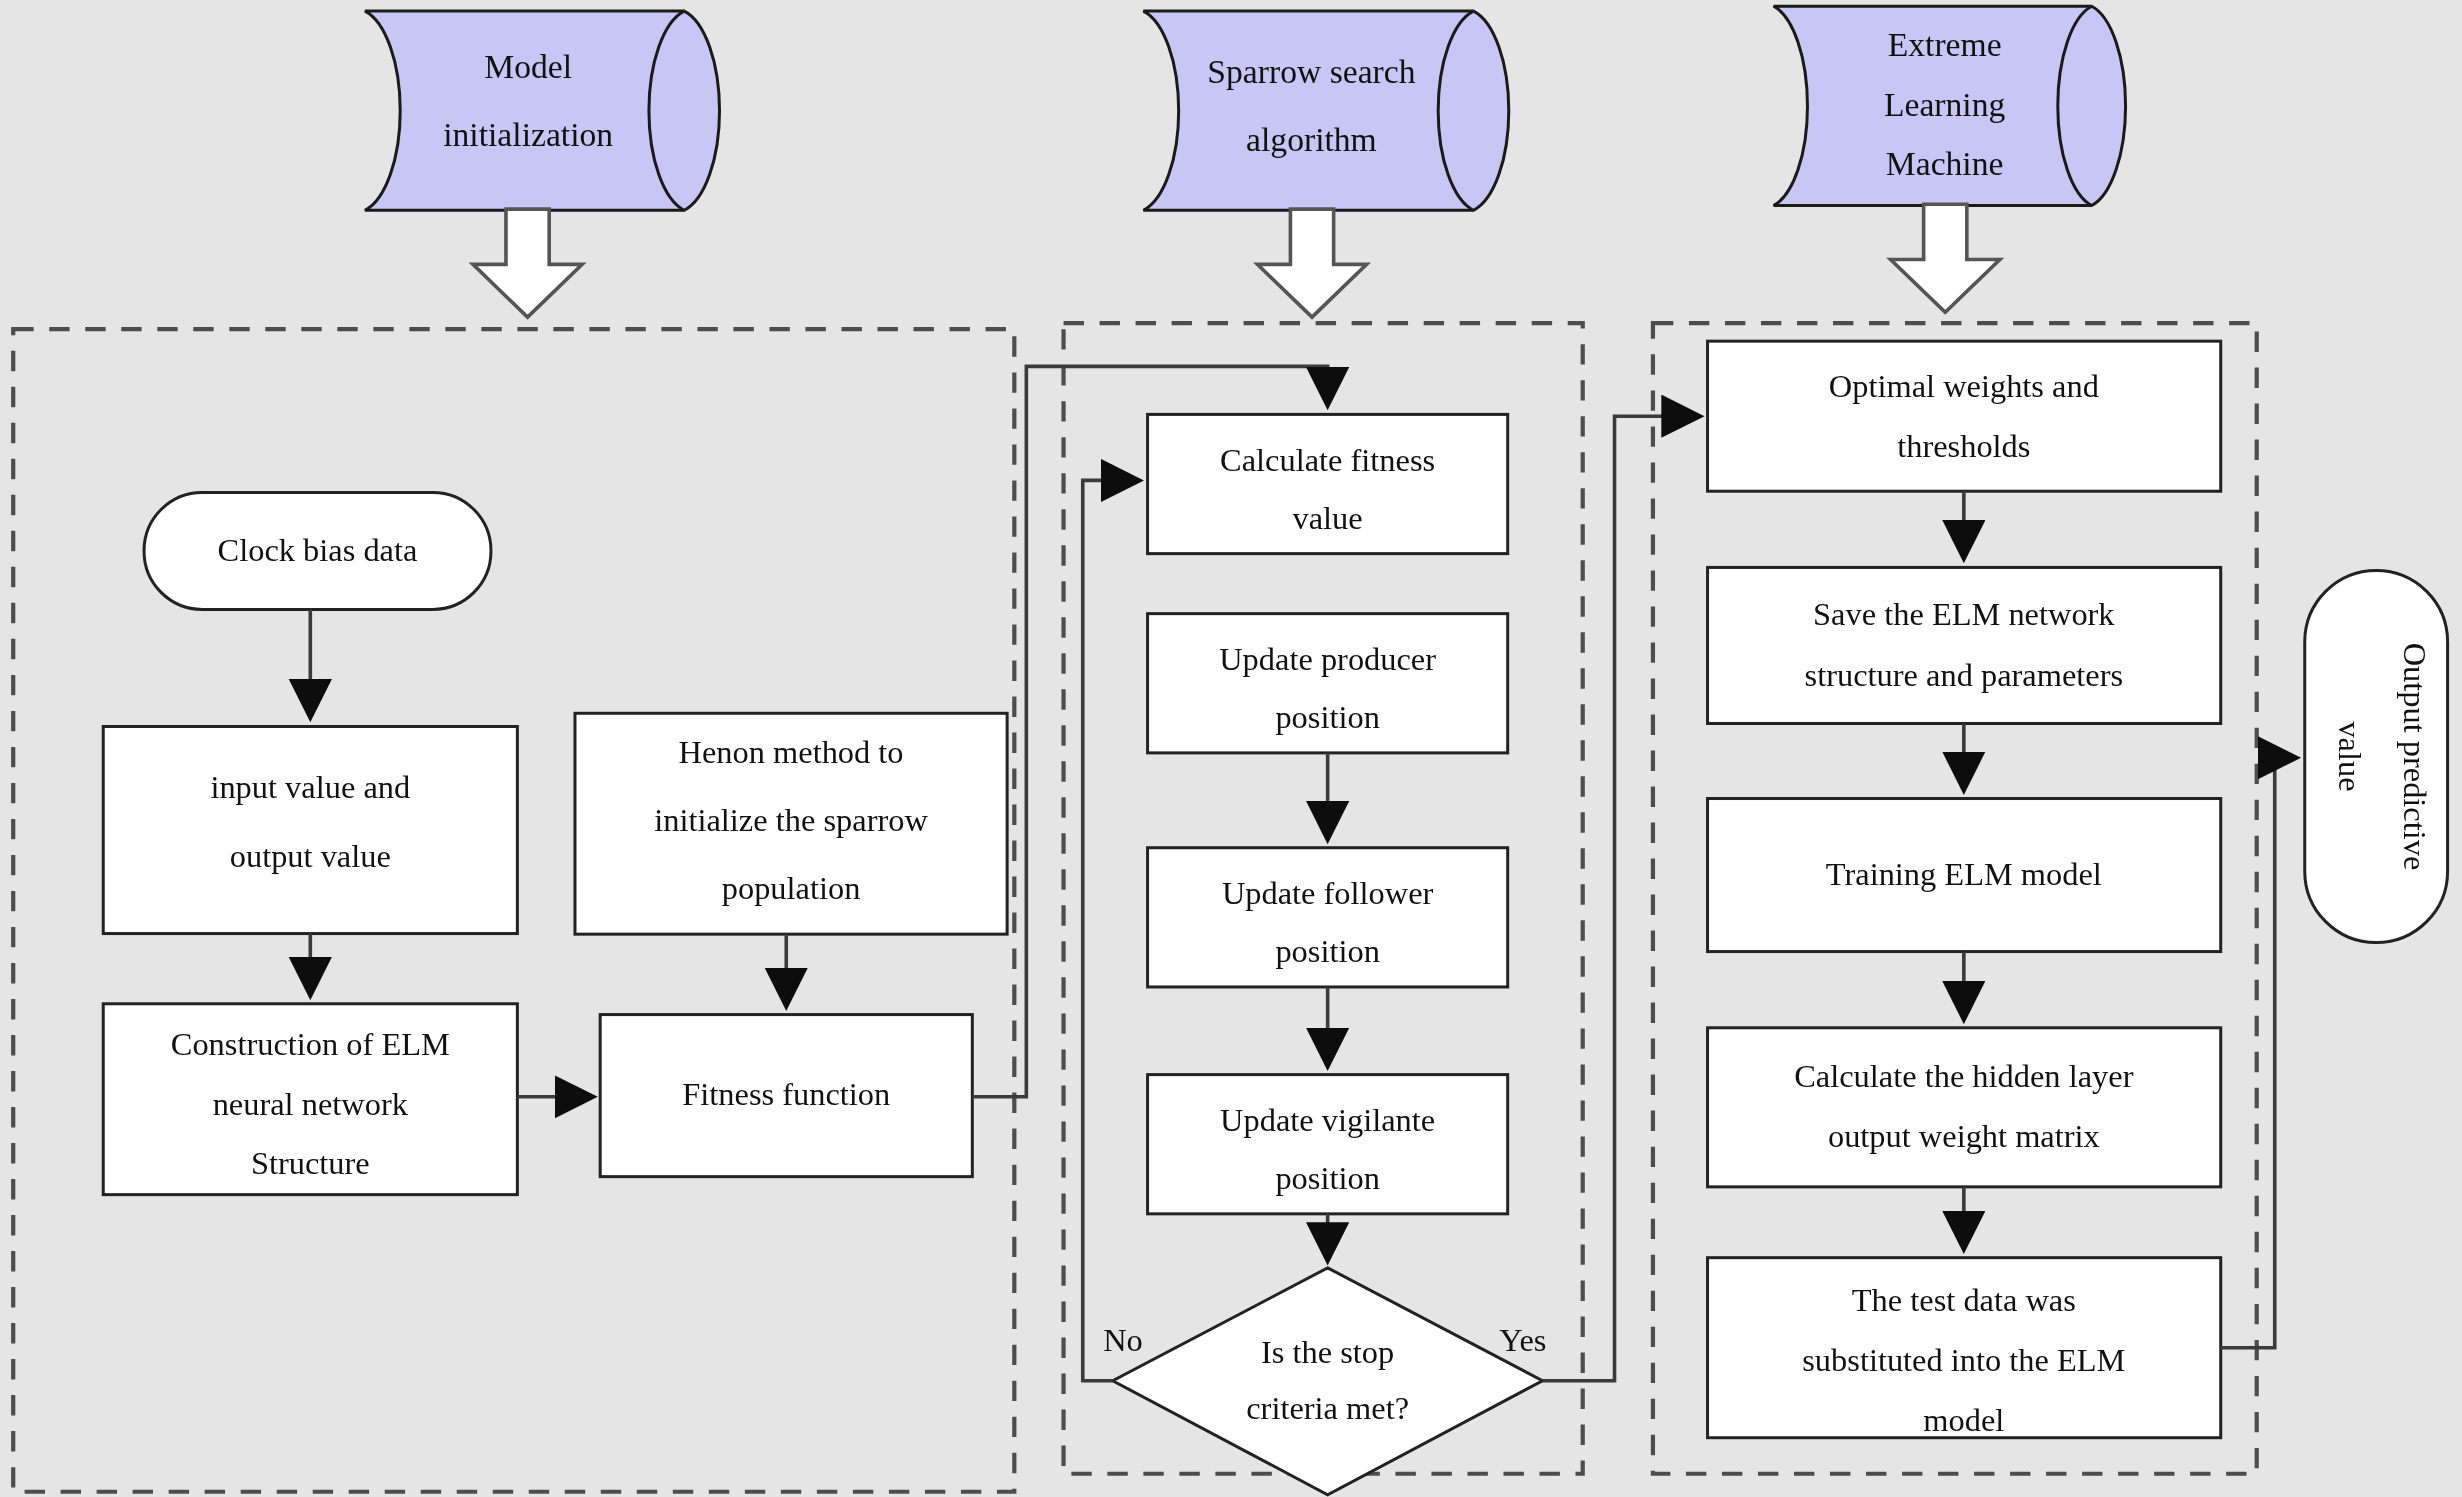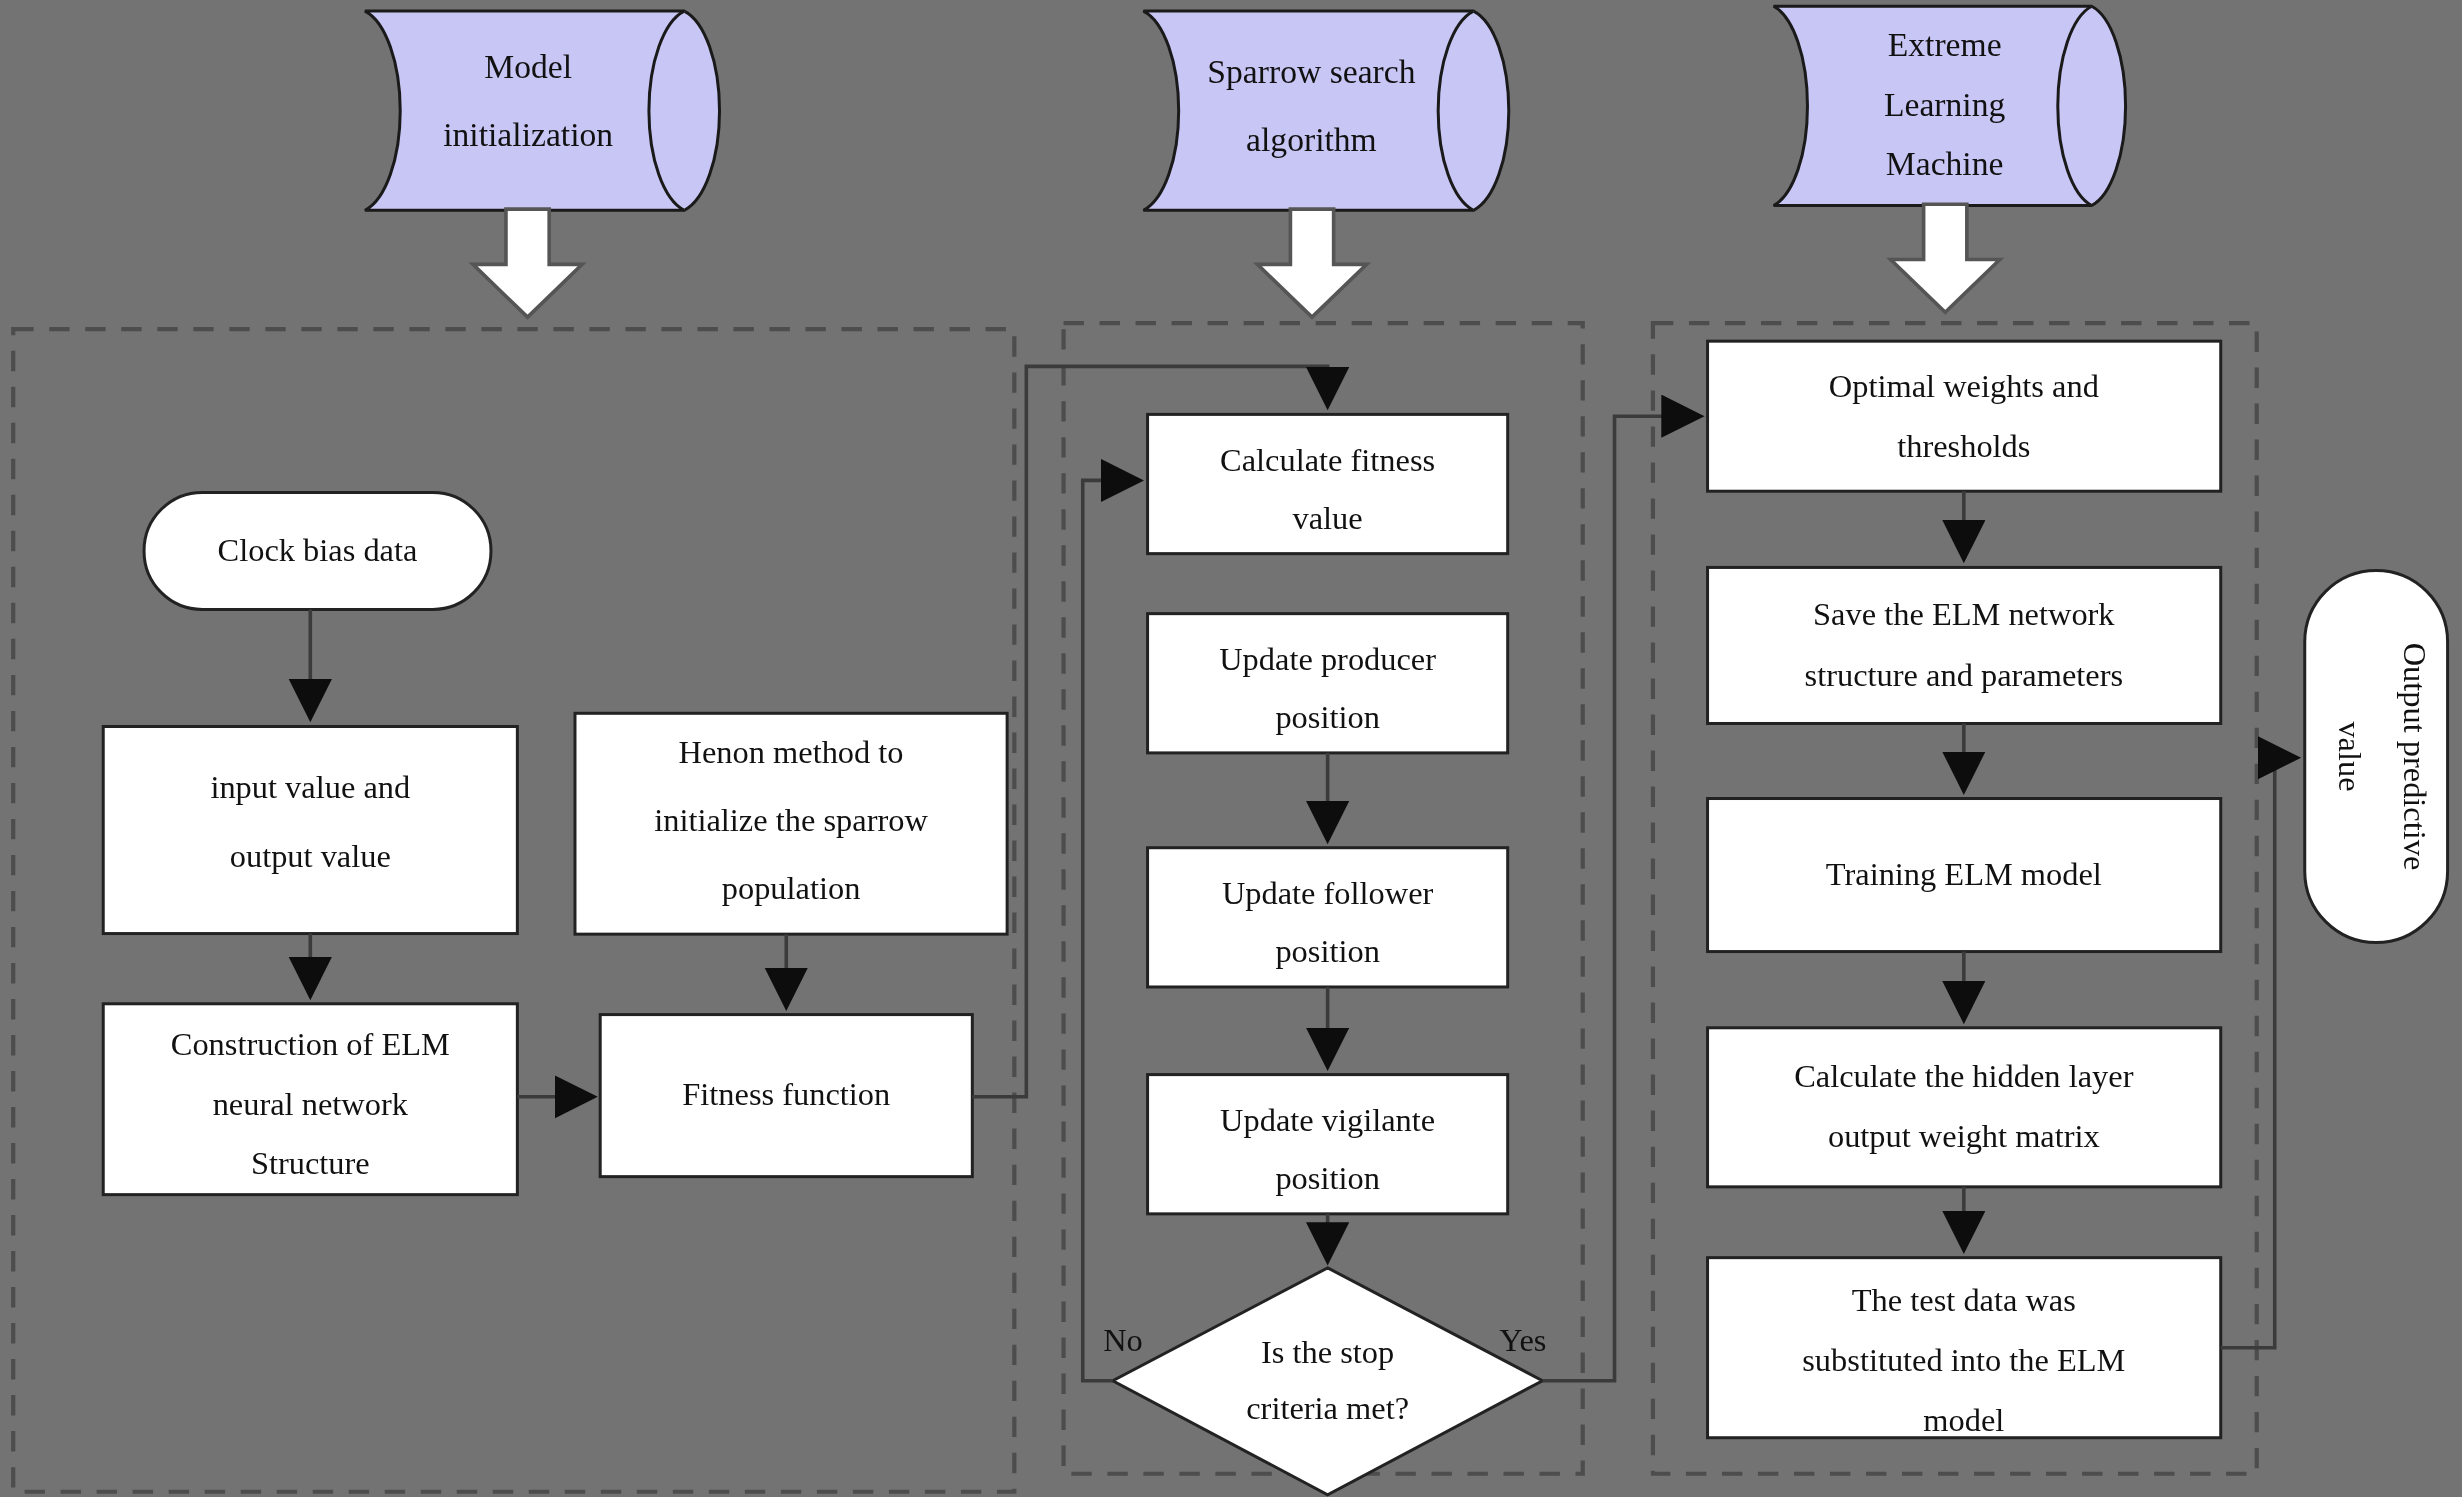--- a/index.html
+++ b/index.html
@@ -1,17 +1,17 @@
 <!DOCTYPE html>
 <html style="font-size:9.6px"><head>
 <meta charset="utf-8">
 <style>
   html,body{margin:0;padding:0;background:#ffffff;}
   body{font-family:"Liberation Serif",serif;}
-  #stage{position:relative;width:2462px;height:1498px;background:#737373;overflow:hidden;}
+  #stage{position:relative;width:2462px;height:1498px;background:#e5e5e5;overflow:hidden;}
   svg{position:absolute;left:0;top:0;width:2462px;height:1498px;}
   .node-label{font-family:"Liberation Serif",serif;fill:#111;font-size:54px;text-anchor:middle;dominant-baseline:middle;}
   .node-label.big{font-size:56px;}
   .edge-label{font-family:"Liberation Serif",serif;fill:#111;font-size:54px;dominant-baseline:middle;}
   .panel{fill:none;stroke:#4d4d4d;stroke-width:7;stroke-dasharray:34 26;}
   .box{fill:#ffffff;stroke:#222;stroke-width:5;}
   .cyl-body{fill:#c8c6f5;stroke:#1a1a1a;stroke-width:5;}
   .cyl-cap{fill:#c8c6f5;stroke:#1a1a1a;stroke-width:5;}
   .stadium{fill:#ffffff;stroke:#222;stroke-width:5;}
   .diamond{fill:#ffffff;stroke:#222;stroke-width:5;}

